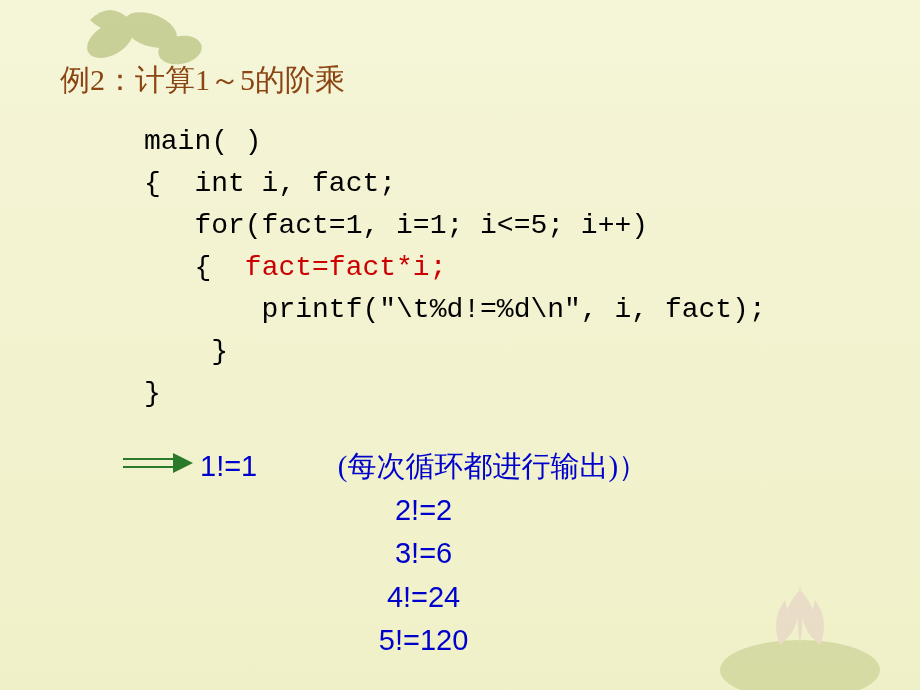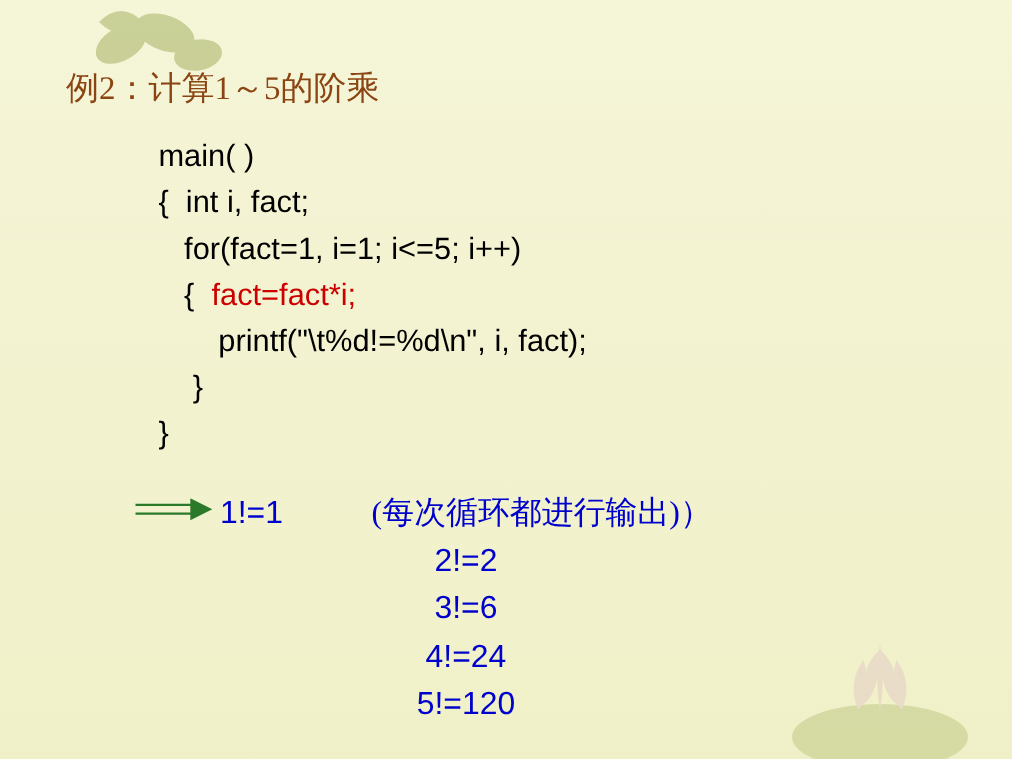--- a/index.html
+++ b/index.html
@@ -45,21 +45,21 @@
       font-size: 30px;
       color: #8b4513;
       margin-bottom: 20px;
       font-family: "SimSun", serif;
     }
     .code {
       font-size: 28px;
       color: #000;
       line-height: 1.5;
       margin-left: 84px;
-      font-family: Liberation Sans, sans-serif;
+      font-family: Liberation Mono, monospace;
       white-space: pre;
     }
     .code-highlight {
       color: #cc0000;
     }
     .output-section {
       display: flex;
       align-items: flex-start;
       margin-top: 30px;
       margin-left: 55px;

